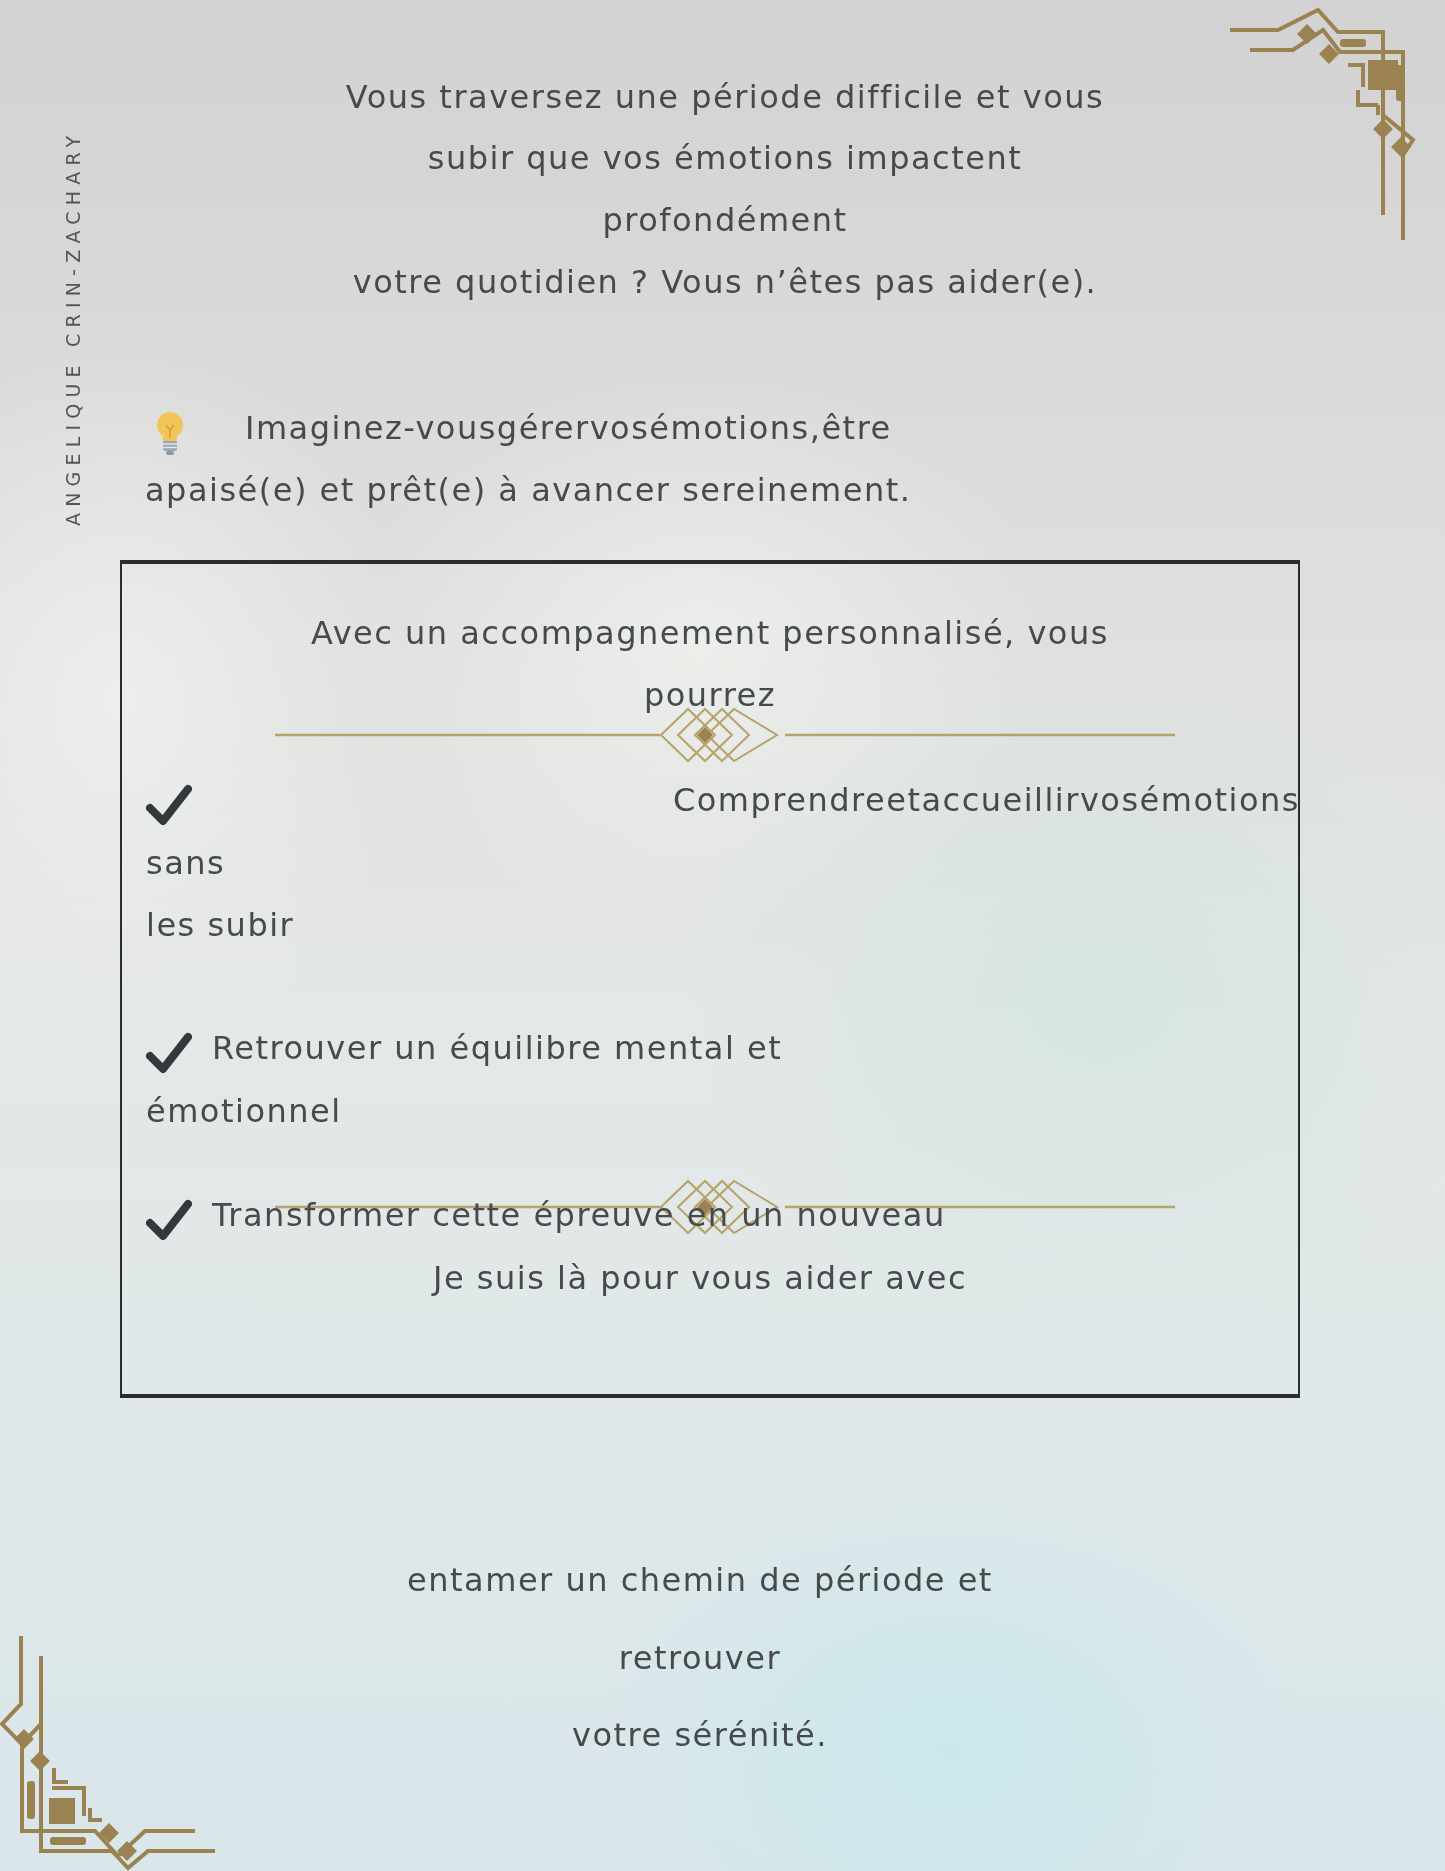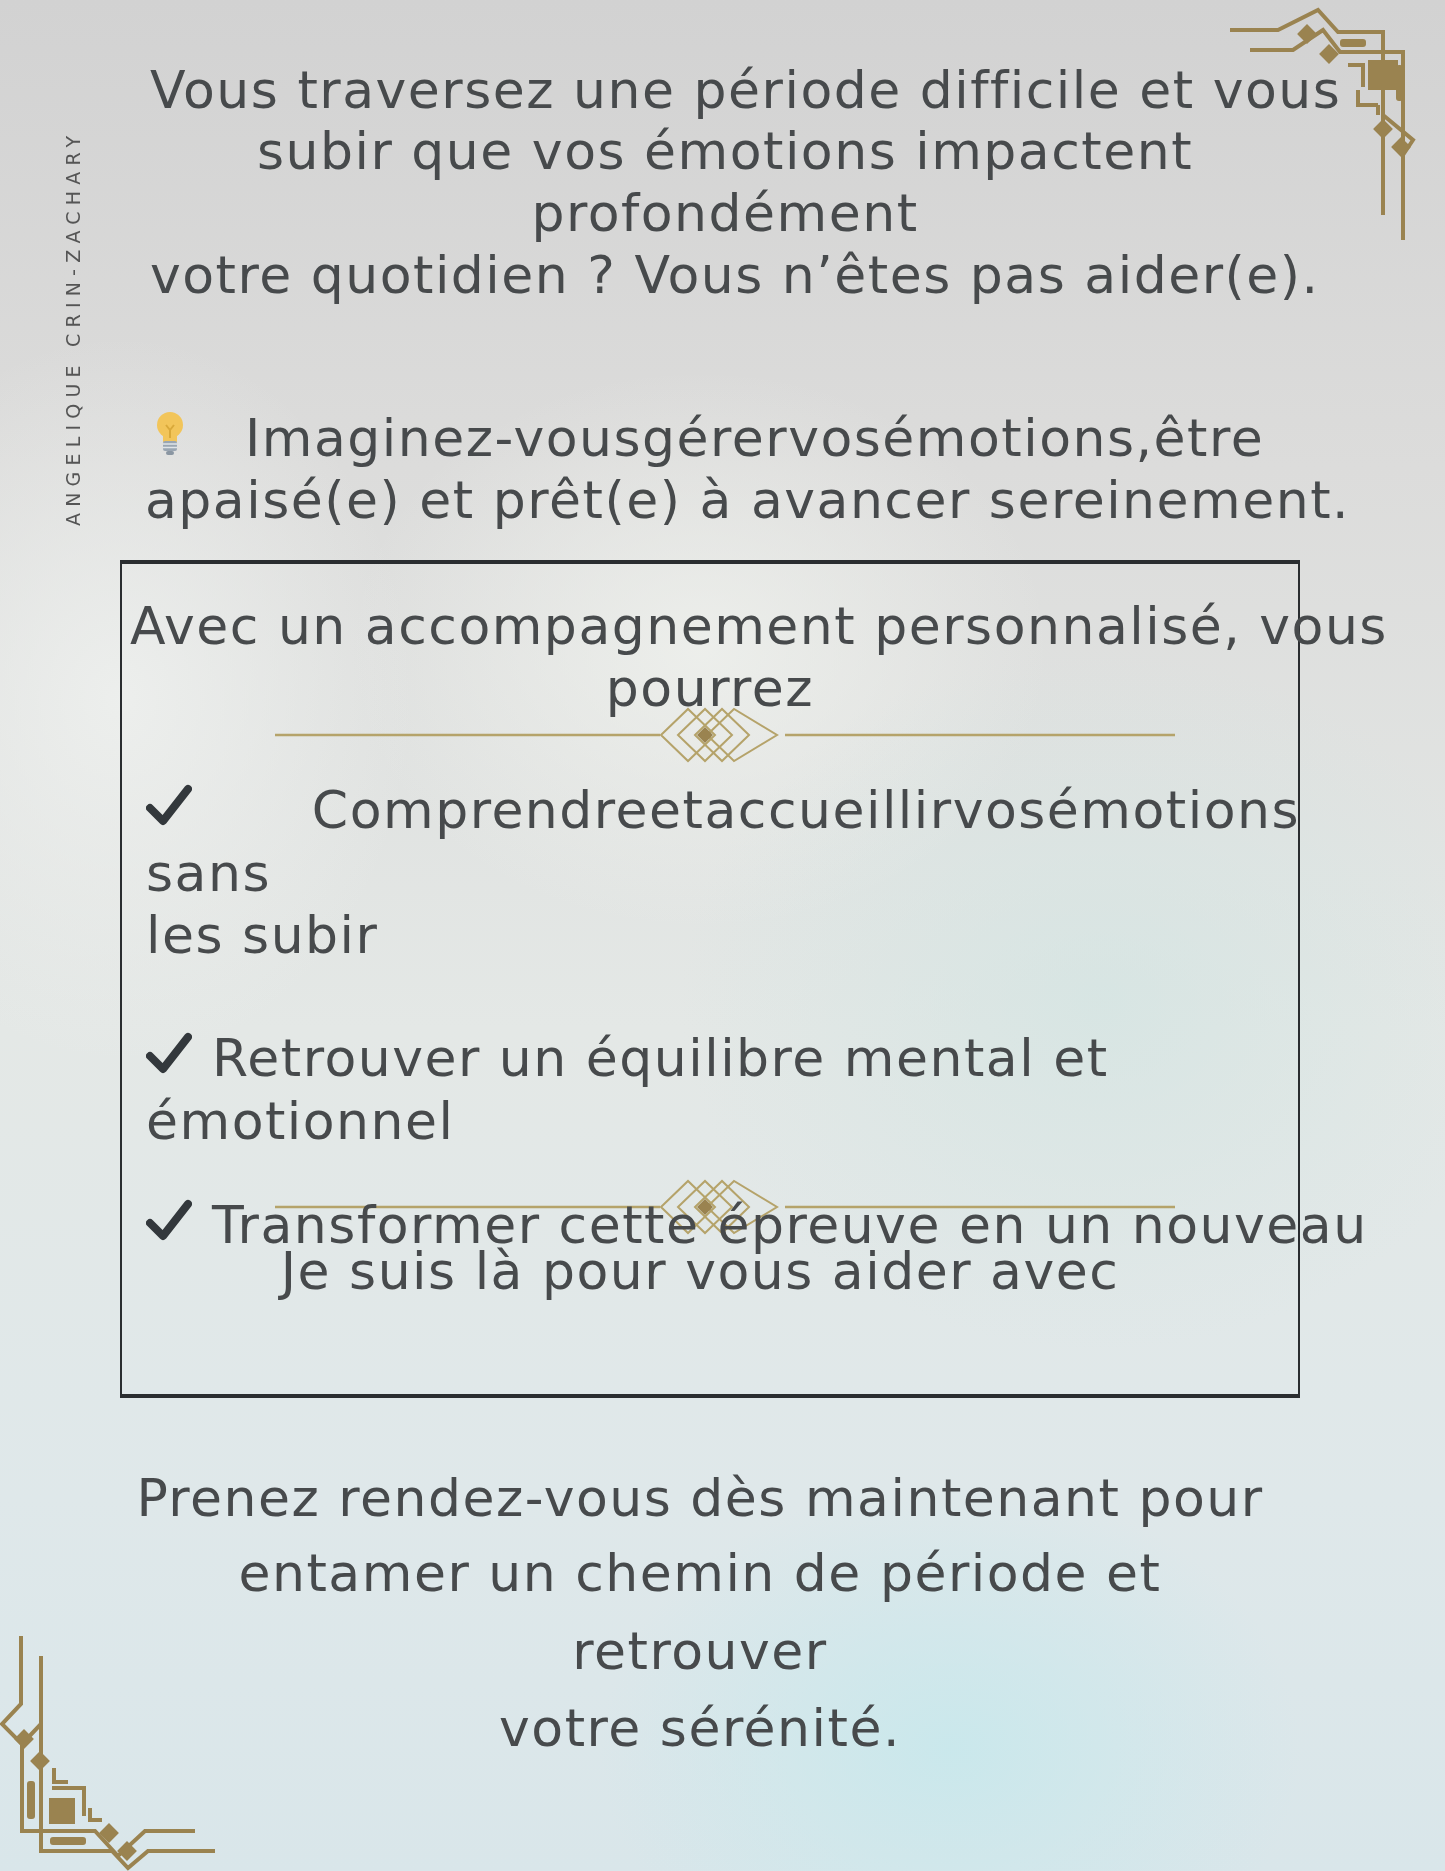--- a/index.html
+++ b/index.html
@@ -9,22 +9,22 @@
     background:
       radial-gradient(ellipse 500px 380px at 950px 1750px, rgba(200,232,236,0.9), rgba(200,232,236,0) 70%),
       radial-gradient(ellipse 600px 500px at 1100px 1000px, rgba(210,228,226,0.7), rgba(210,228,226,0) 70%),
       radial-gradient(ellipse 420px 520px at 120px 700px, rgba(238,240,238,0.9), rgba(238,240,238,0) 70%),
       radial-gradient(ellipse 500px 400px at 700px 650px, rgba(240,242,238,0.8), rgba(240,242,238,0) 70%),
       linear-gradient(180deg, #d2d2d2 0%, #dcdcdb 25%, #e4e8e6 55%, #dfe8ea 80%, #d9e6ea 100%);
     font-family: "DejaVu Sans", sans-serif;
     color:#474a4c;
   }
   .abs { position:absolute; }
-  .center-text { text-align:center; }
-  .line { position:absolute; white-space:nowrap; font-size:52px; letter-spacing:1.5px; line-height:1; }
+  .center-text { text-align:center;margin-top:17px; }
+  .line { position:absolute; white-space:nowrap; font-size:32px; letter-spacing:1.5px; line-height:1; }
   .vert {
     position:absolute; left:62px; top:80px; width:30px; height:495px;
     writing-mode:vertical-rl; transform:rotate(180deg);
     font-size:19px; letter-spacing:6.2px; color:#555; text-align:center;
     font-family:"DejaVu Sans", sans-serif;
   }
   .box {
     position:absolute; left:120px; top:560px; width:1176px; height:830px;
     border:2px solid #2a2d30; border-top-width:4px; border-bottom-width:4px;
   }
@@ -154,18 +154,17 @@
     <polygon points="430,20 438,28 430,36 422,28" fill="#9a8350"></polygon>
   </svg>
 
   <svg class="check abs" style="left:146px;top:1199px" width="46" height="42" viewBox="0 0 46 42">
     <path d="M4 24 L17 37 L42 5" fill="none" stroke="#33383c" stroke-width="8" stroke-linecap="round" stroke-linejoin="round"></path>
   </svg>
   <div class="line" style="left:212px;top:1199px">Transformer cette épreuve en un nouveau</div>
 
   <div class="line center-text" style="left:120px;width:1160px;top:1245px">Je suis là pour vous aider avec</div>
 
-  <div class="line center-text" style="left:120px;width:1160px;top:1472px">Prenez rendez-vous dès maintenant pour</div>
   <div class="line center-text" style="left:120px;width:1160px;top:1547px">entamer un chemin de période et</div>
   <div class="line center-text" style="left:120px;width:1160px;top:1625px">retrouver</div>
   <div class="line center-text" style="left:120px;width:1160px;top:1702px">votre sérénité.</div>
 
 </div>
 
 </body></html>

